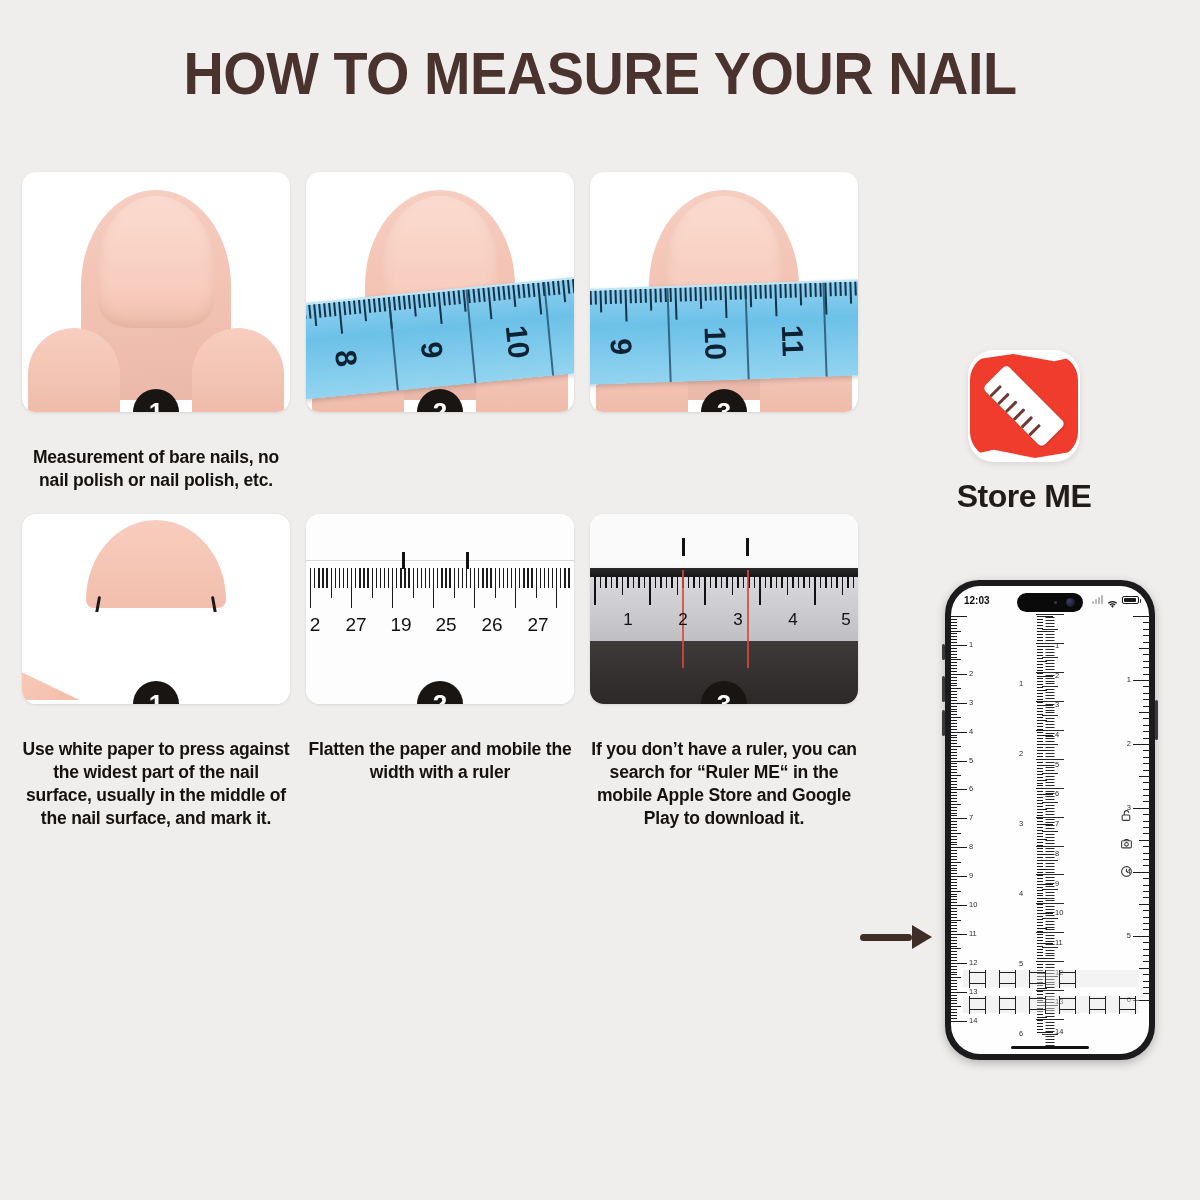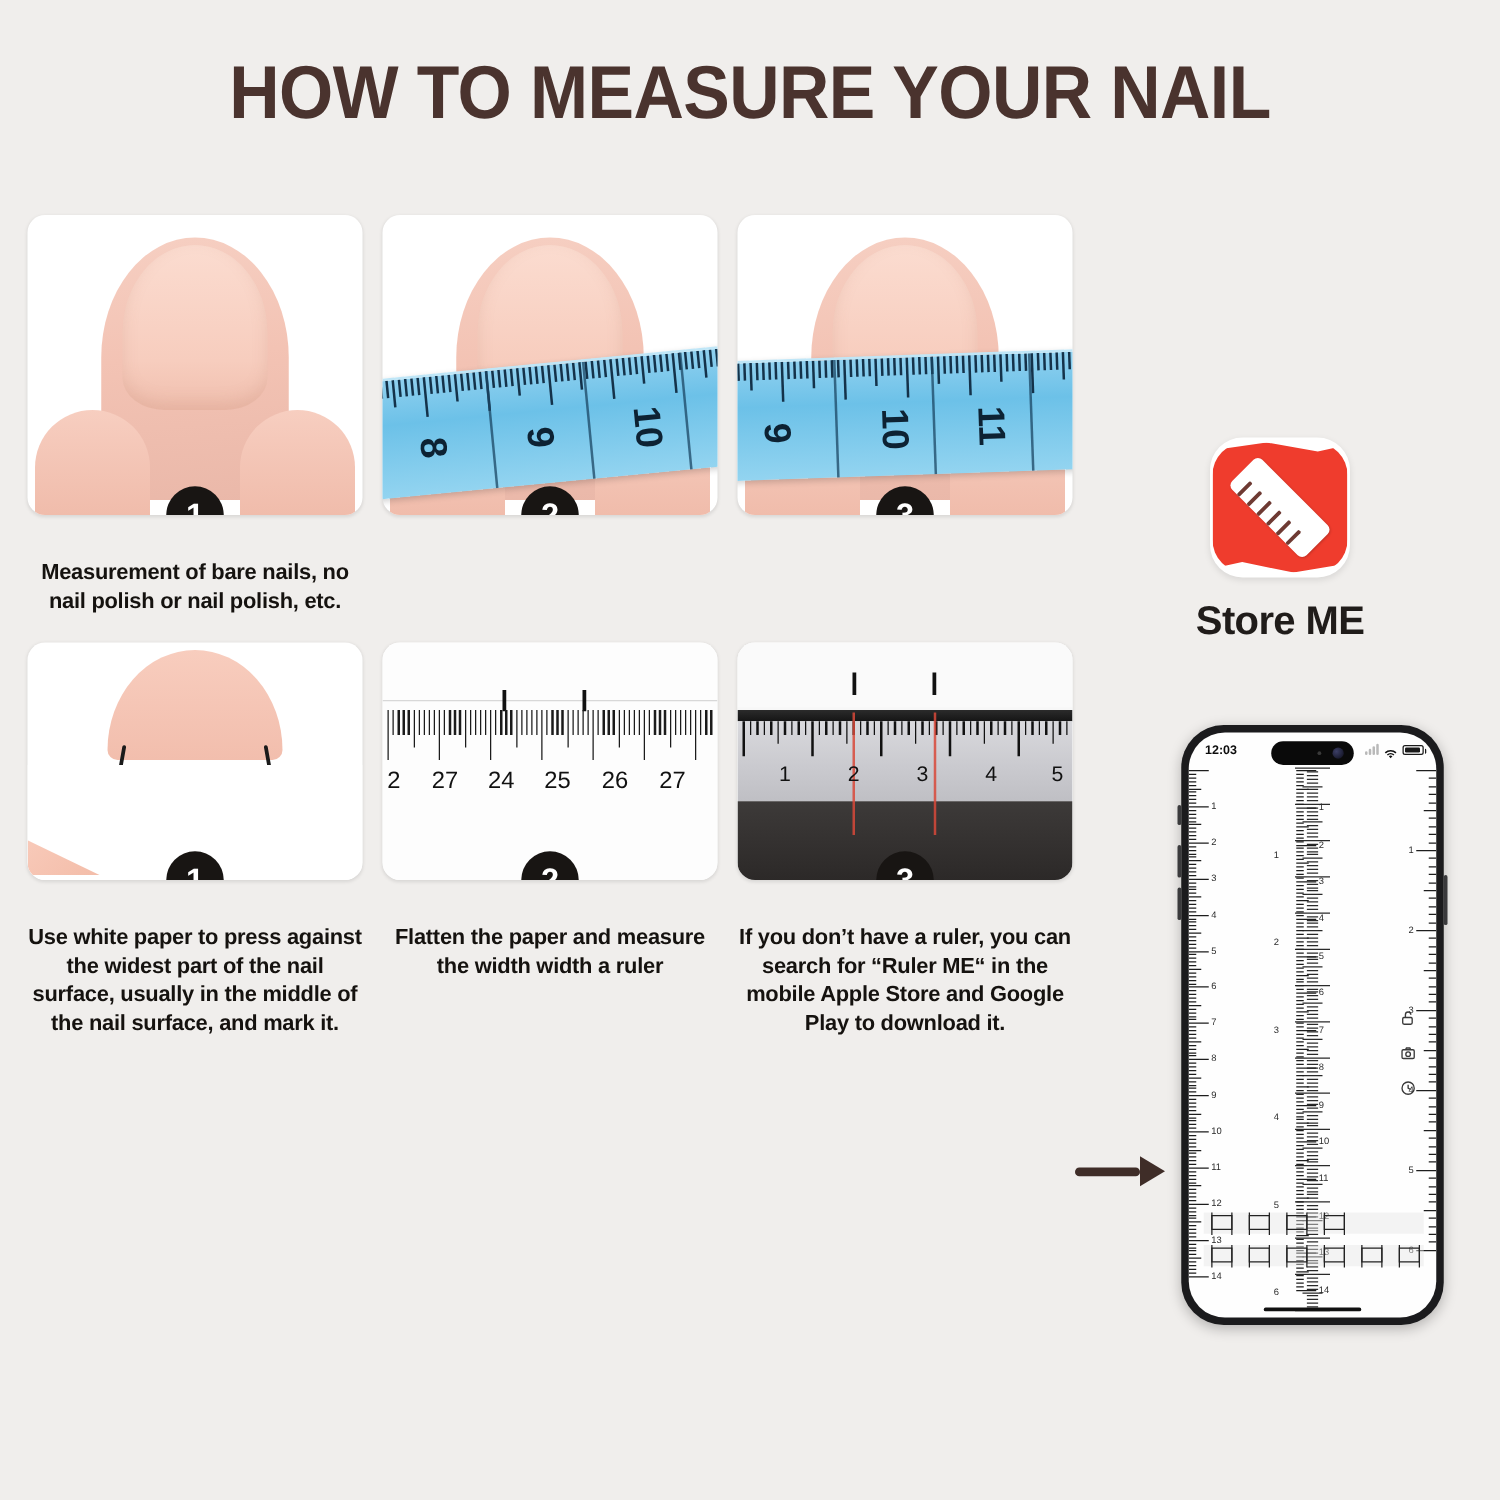--- a/index.html
+++ b/index.html
@@ -599,28 +599,28 @@
               <i style="left:233.7px;height:20px"></i>
               <i style="left:237.79999999999998px;height:20px"></i>
               <i style="left:241.89999999999998px;height:20px"></i>
               <i style="left:245.99999999999997px;height:40px"></i>
               <i style="left:250.09999999999997px;height:20px"></i>
               <i style="left:254.2px;height:20px"></i>
               <i style="left:258.29999999999995px;height:20px"></i>
             </div>
           <span class="r-num" style="left:9px">2</span>
           <span class="r-num" style="left:50px">27</span>
-          <span class="r-num" style="left:95px">24</span>
+          <span class="r-num" style="left:95px">19</span>
           <span class="r-num" style="left:140px">25</span>
           <span class="r-num" style="left:186px">26</span>
           <span class="r-num" style="left:232px">27</span>
         </div>
         <div class="badge">2</div>
       </div>
-      <p class="caption">Flatten the paper and measure the width width a ruler</p>
+      <p class="caption">Flatten the paper and mobile the width with a ruler</p>
     </div>
 
     <div class="card-col">
       <div class="card h2">
         <div class="mruler-photo">
           <div class="m-white"></div>
           <div class="m-penmark" style="left:92px"></div>
           <div class="m-penmark" style="left:156px"></div>
           <div class="m-blackbar"></div>
           <div class="m-body"></div>

